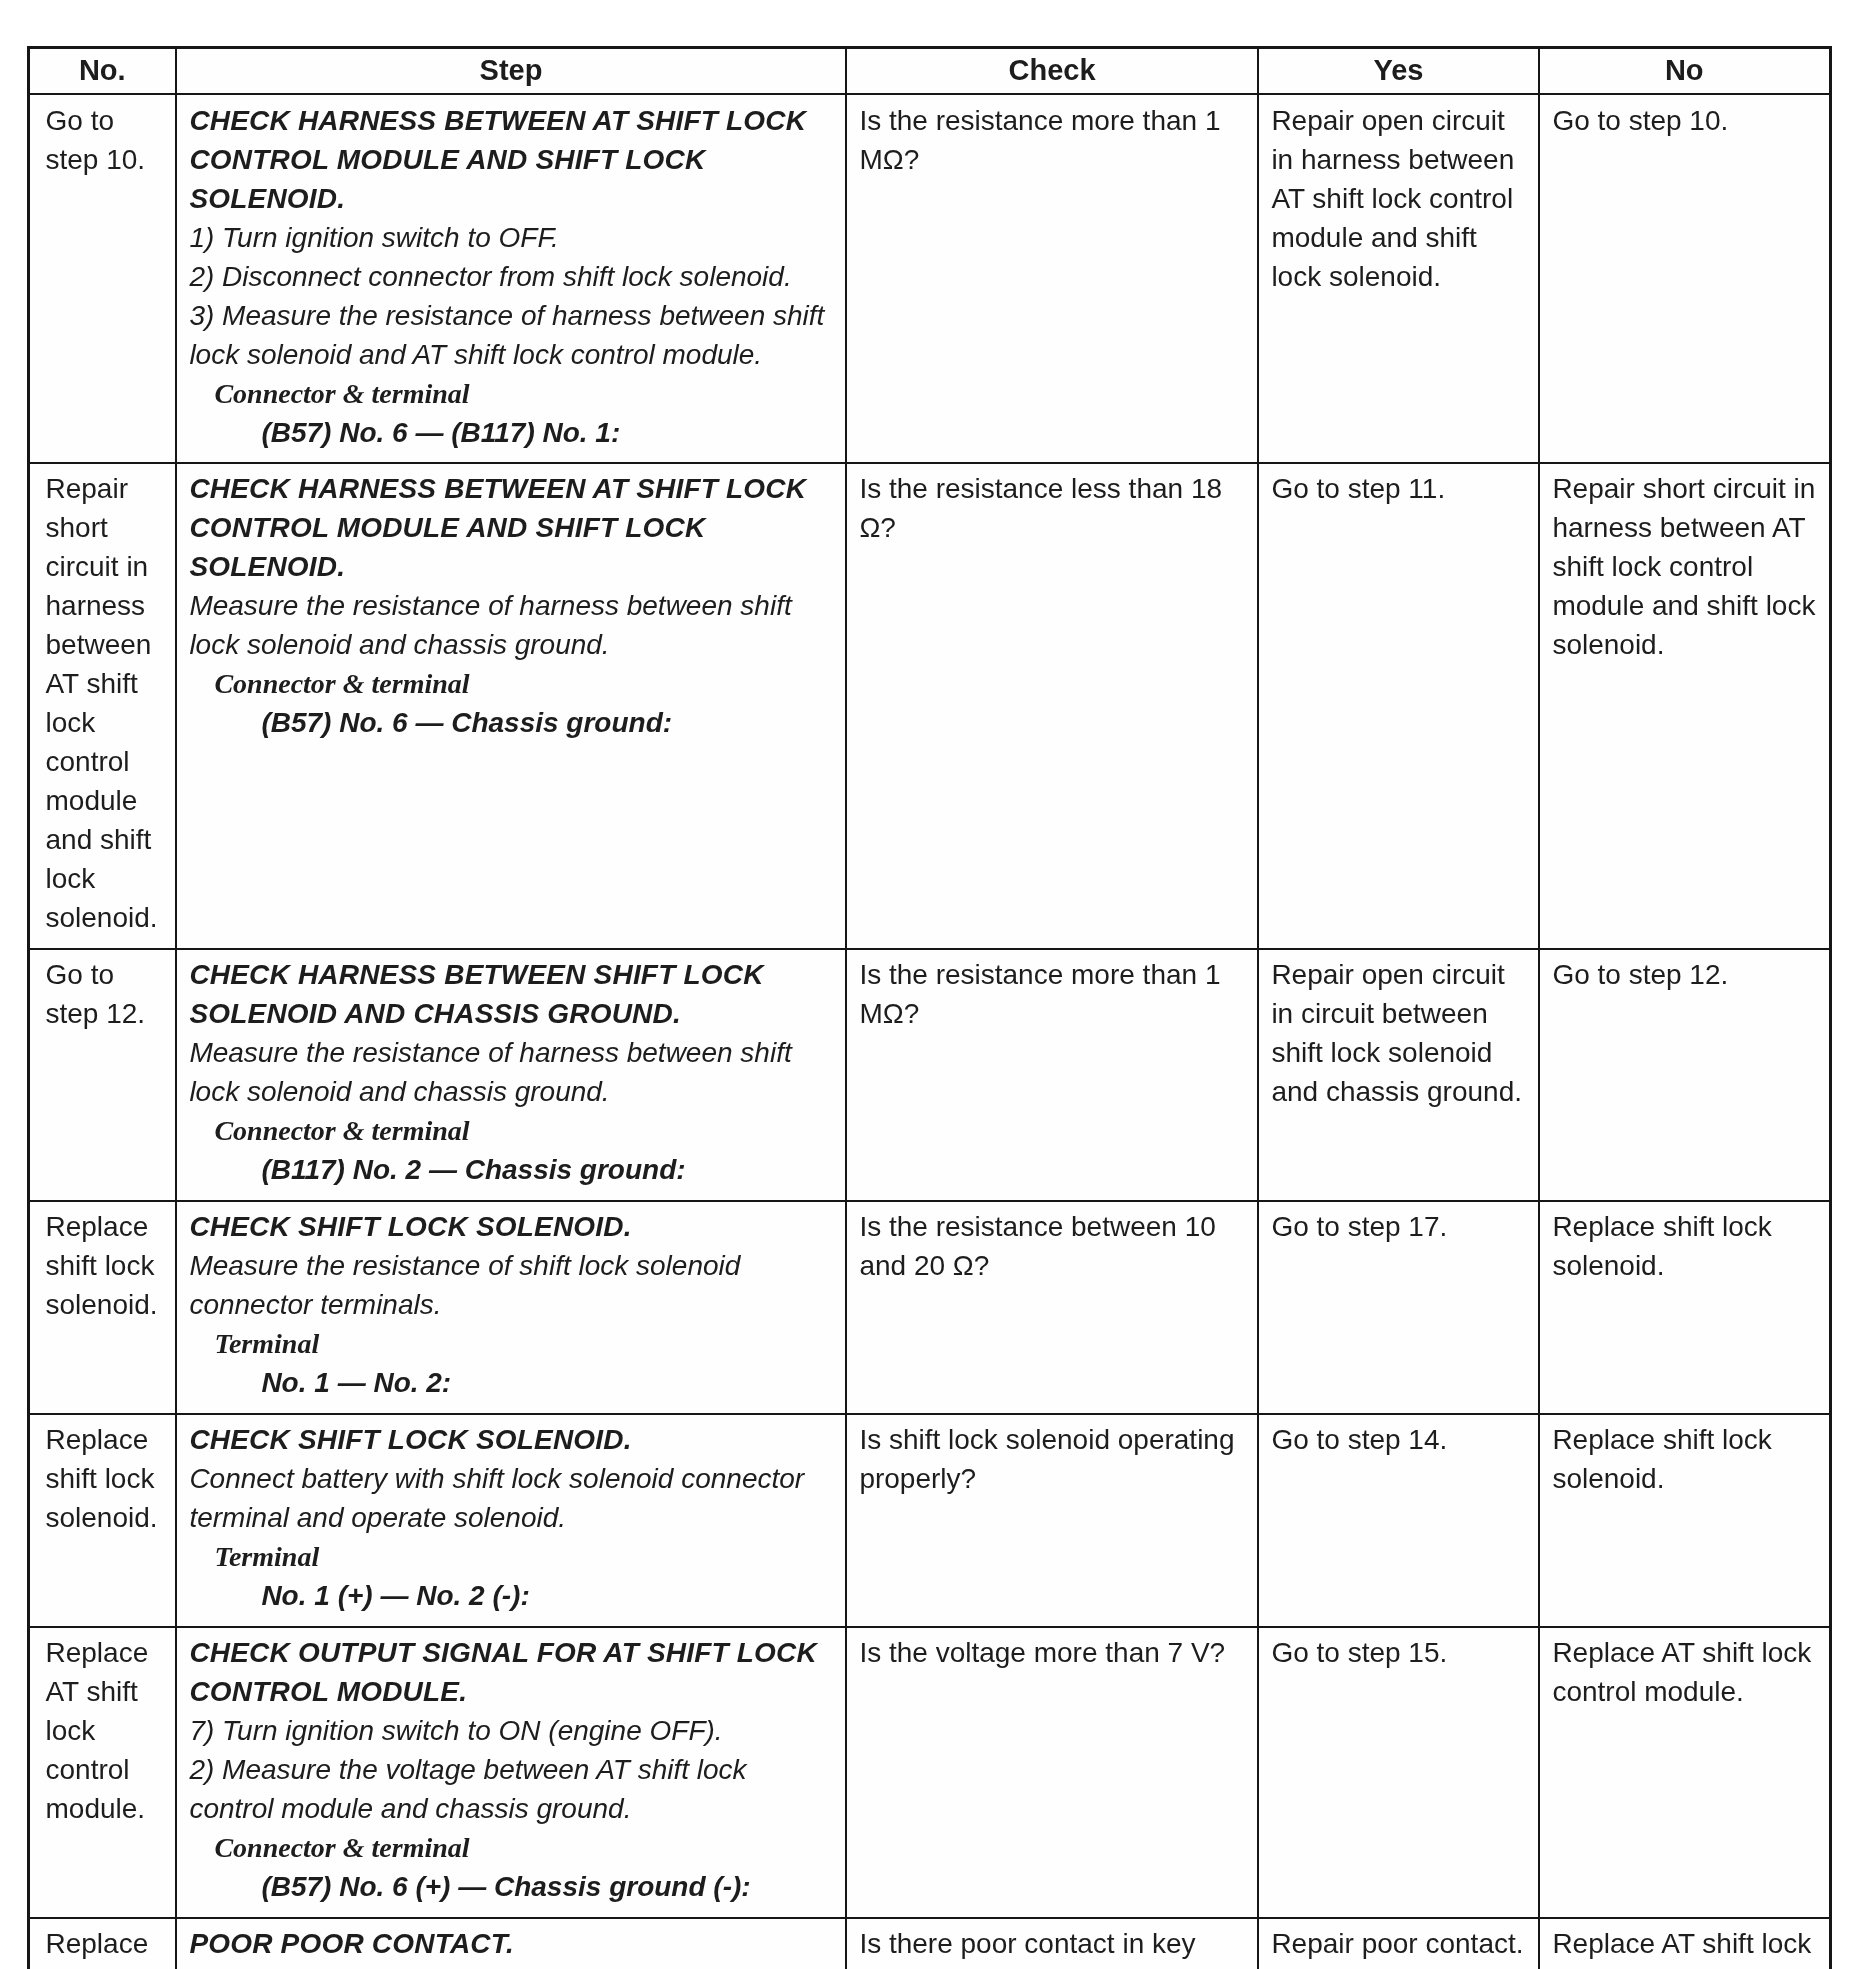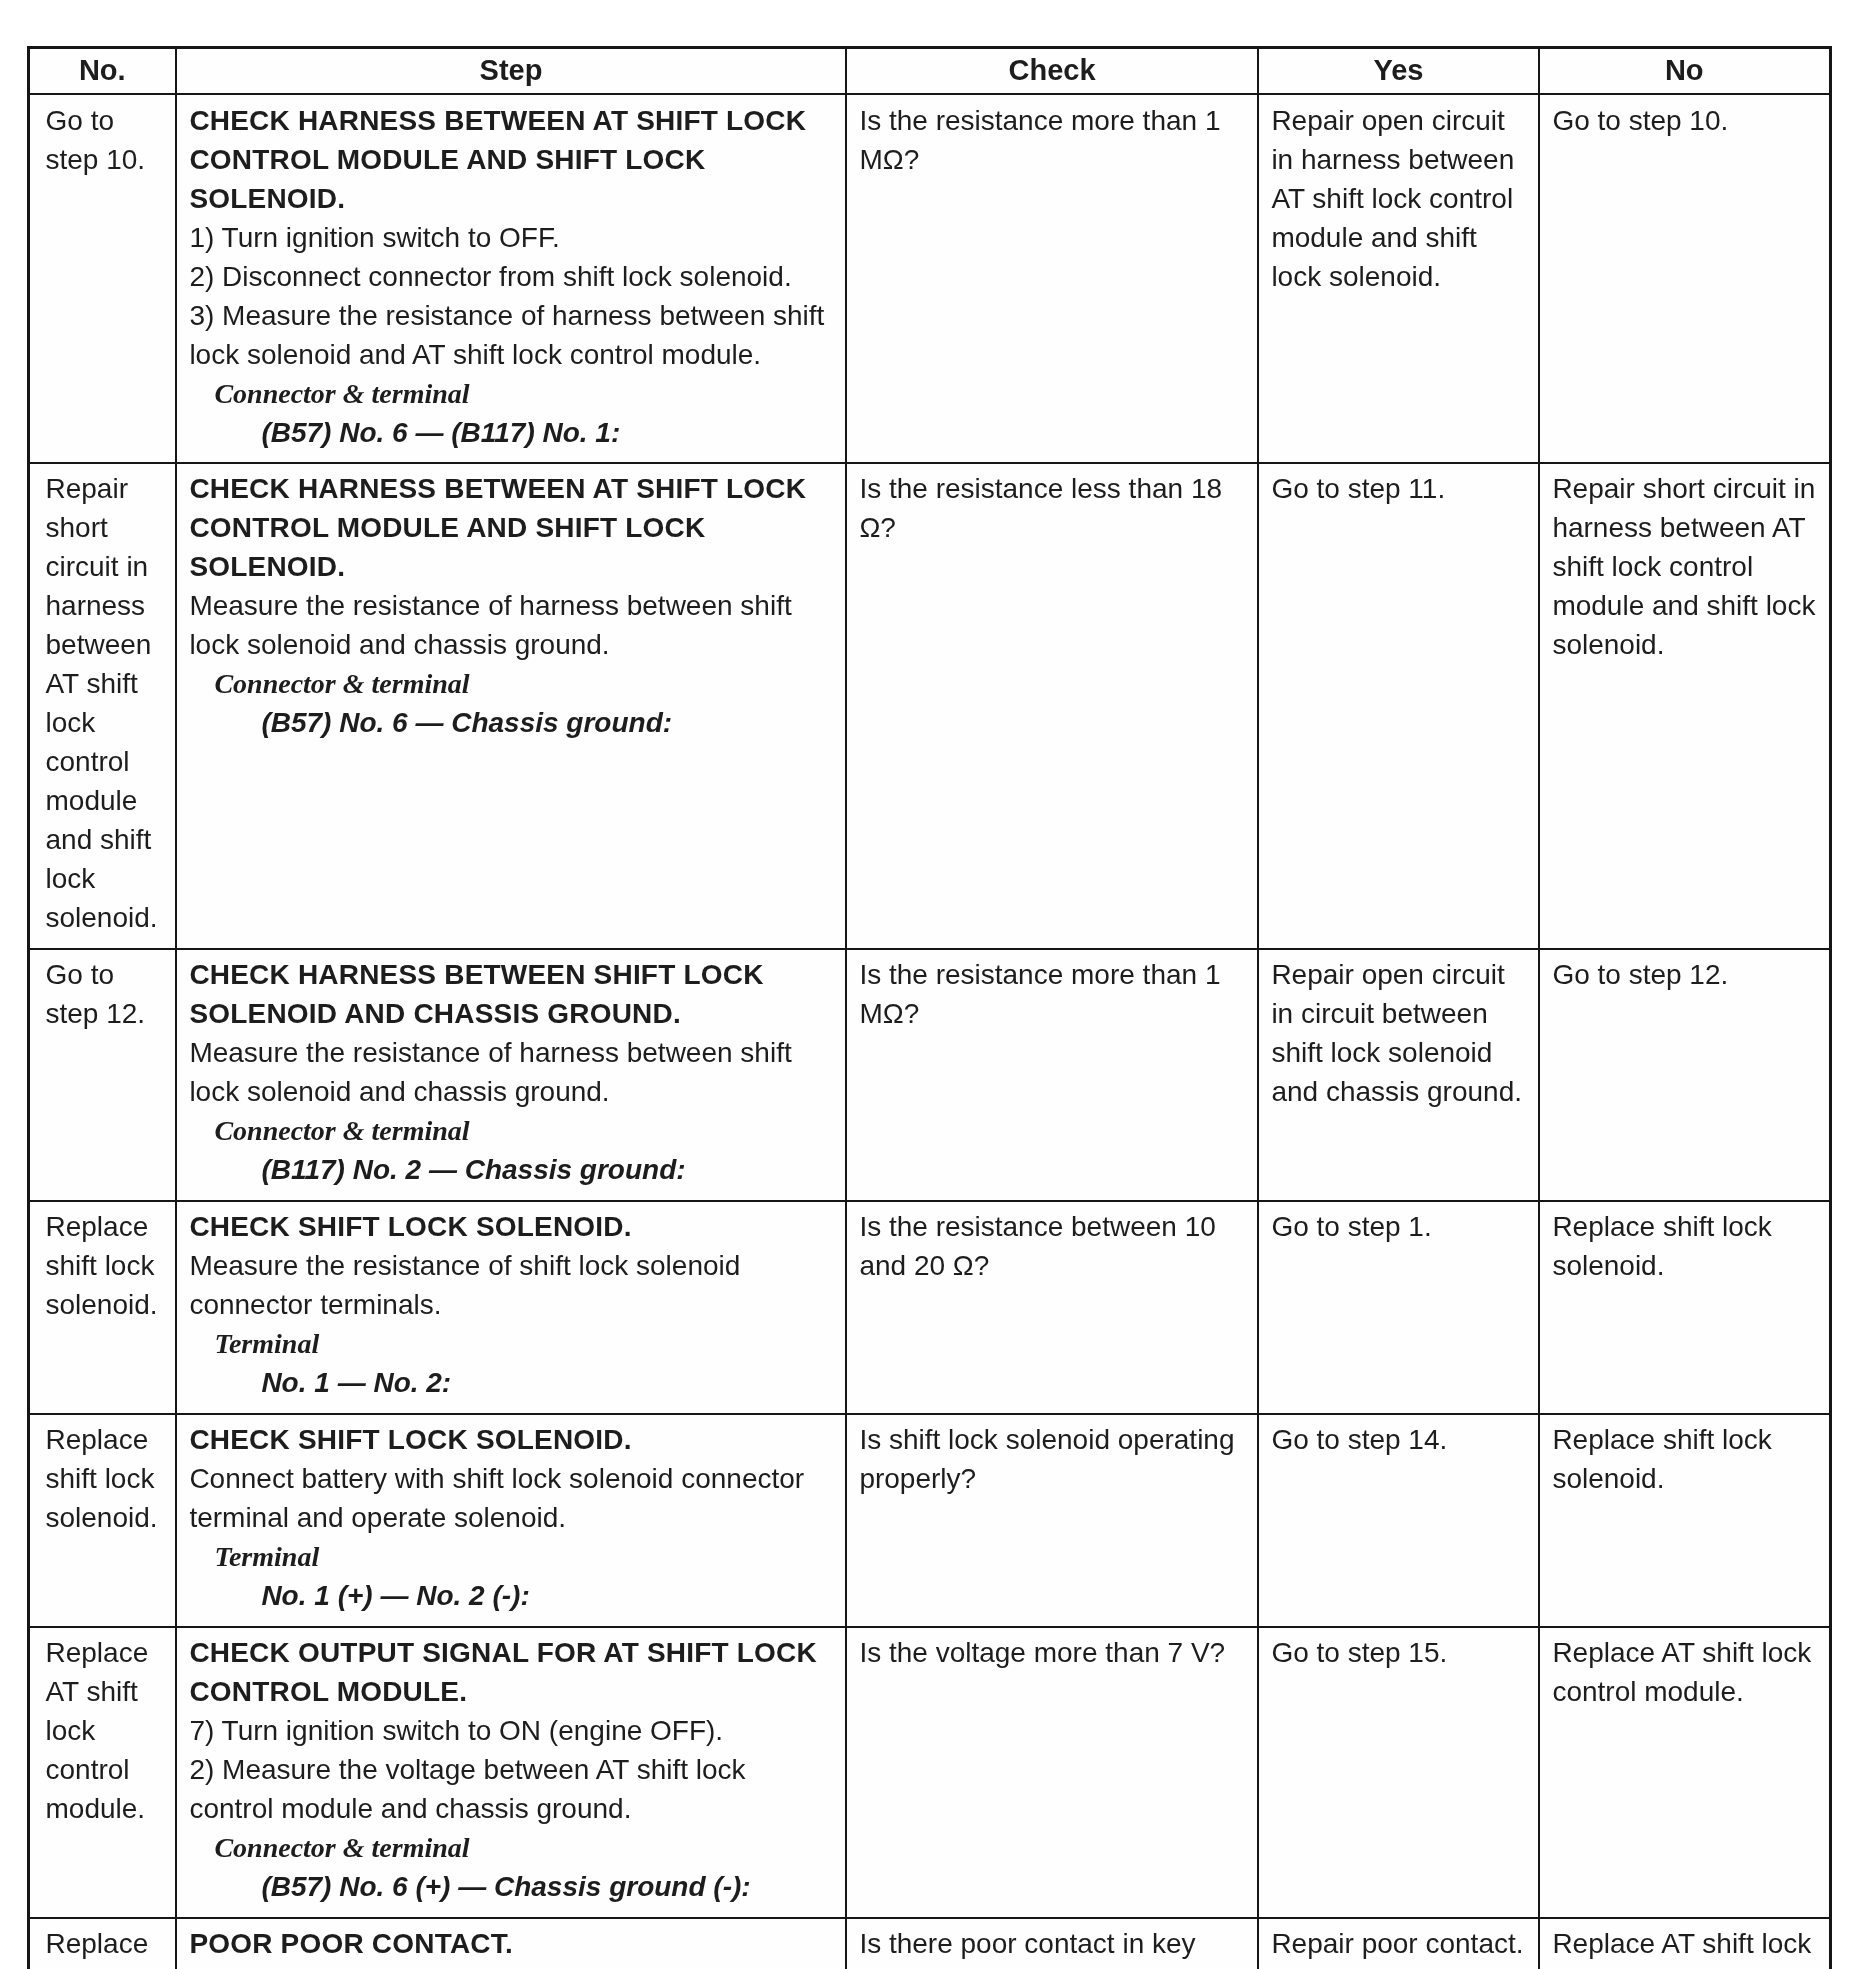--- a/index.html
+++ b/index.html
@@ -42,21 +42,21 @@
     text-align: center;
     padding: 1.8px 7px 3.5px 7px;
     font-size: 29px;
   }
   td {
     padding: 5.3px 10.6px 10.6px 12.4px;
   }
   td.cell-no {
     padding-left: 16px;
   }
-  .step-line { white-space: normal; }
+  .step-line { white-space: normal; font-style: italic; }
   .step-line.heading {
     font-weight: bold;
     letter-spacing: 0.2px;
   }
   .step-line.body { font-weight: normal; }
   .step-line.label {
     font-weight: bold;
     font-style: italic;
     padding-left: 25px;
     font-family: Liberation Serif, serif;
@@ -130,21 +130,21 @@
   </tr>
         <tr>
     <td class="cell-no">Replace shift lock solenoid.</td>
     <td class="cell-step">
             <div class="step-line heading">CHECK SHIFT LOCK SOLENOID.</div>
             <div class="step-line body">Measure the resistance of shift lock solenoid connector terminals.</div>
             <div class="step-line label">Terminal</div>
             <div class="step-line value">No. 1 — No. 2:</div>
           </td>
     <td class="cell-check">Is the resistance between 10 and 20 Ω?</td>
-    <td class="cell-yes">Go to step 1.</td>
+    <td class="cell-yes">Go to step 17.</td>
     <td class="cell-noact">Replace shift lock solenoid.</td>
   </tr>
         <tr>
     <td class="cell-no">Replace shift lock solenoid.</td>
     <td class="cell-step">
             <div class="step-line heading">CHECK SHIFT LOCK SOLENOID.</div>
             <div class="step-line body">Connect battery with shift lock solenoid connector terminal and operate solenoid.</div>
             <div class="step-line label">Terminal</div>
             <div class="step-line value">No. 1 (+) — No. 2 (-):</div>
           </td>

